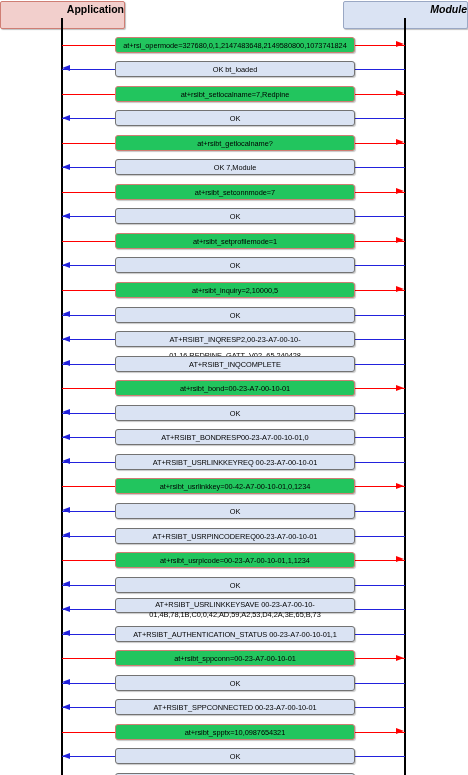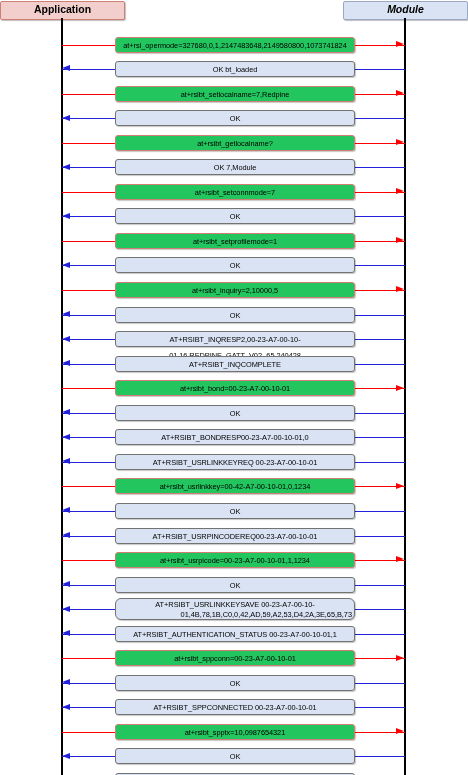--- a/index.html
+++ b/index.html
@@ -18,23 +18,23 @@
   #diagram {
     position: relative;
     width: 468px;
     height: 775px;
   }
 
   
   .participant {
     position: absolute;
     top: 1px;
-    height: 19px;
+    height: 28px;
     line-height: 15px;
-    text-align: center;
+    text-align: right;
     font-size: 10.5px;
     font-weight: bold;
     color: #000000;
     border-radius: 2px;
     box-shadow: 1px 1px 1px rgba(0,0,0,0.25);
     box-sizing: border-box;
   }
   .participant.left {
     left: 0px;
     width: 125px;
@@ -115,34 +115,33 @@
     padding: 0 2px;
     letter-spacing: -0.05px;
   }
   .msgbox.one-line {
     top: -8px;
     height: 16px;
     line-height: 16px;
   }
   .msgbox.two-line {
     top: -11px;
-    height: 22px;
+    height: 15px;
     line-height: 10px;
     padding-top: 1px;
-    border-radius: 6px;
   }
   .row.to-module .msgbox {
     background: #22c55e;
     border: 1px solid #cf7e74;
   }
   .row.to-app .msgbox {
     background: #dae3f3;
     border: 1px solid #737373;
   }
-  .msgbox .line2 { display: block; text-align: right; }
+  .msgbox .line2 { display: block; }
 </style>
 </head>
 <body>
 
 <div id="diagram">
 
   <div class="participant left">Application</div>
   <div class="participant right">Module</div>
 
   <div class="lifeline left"></div>

